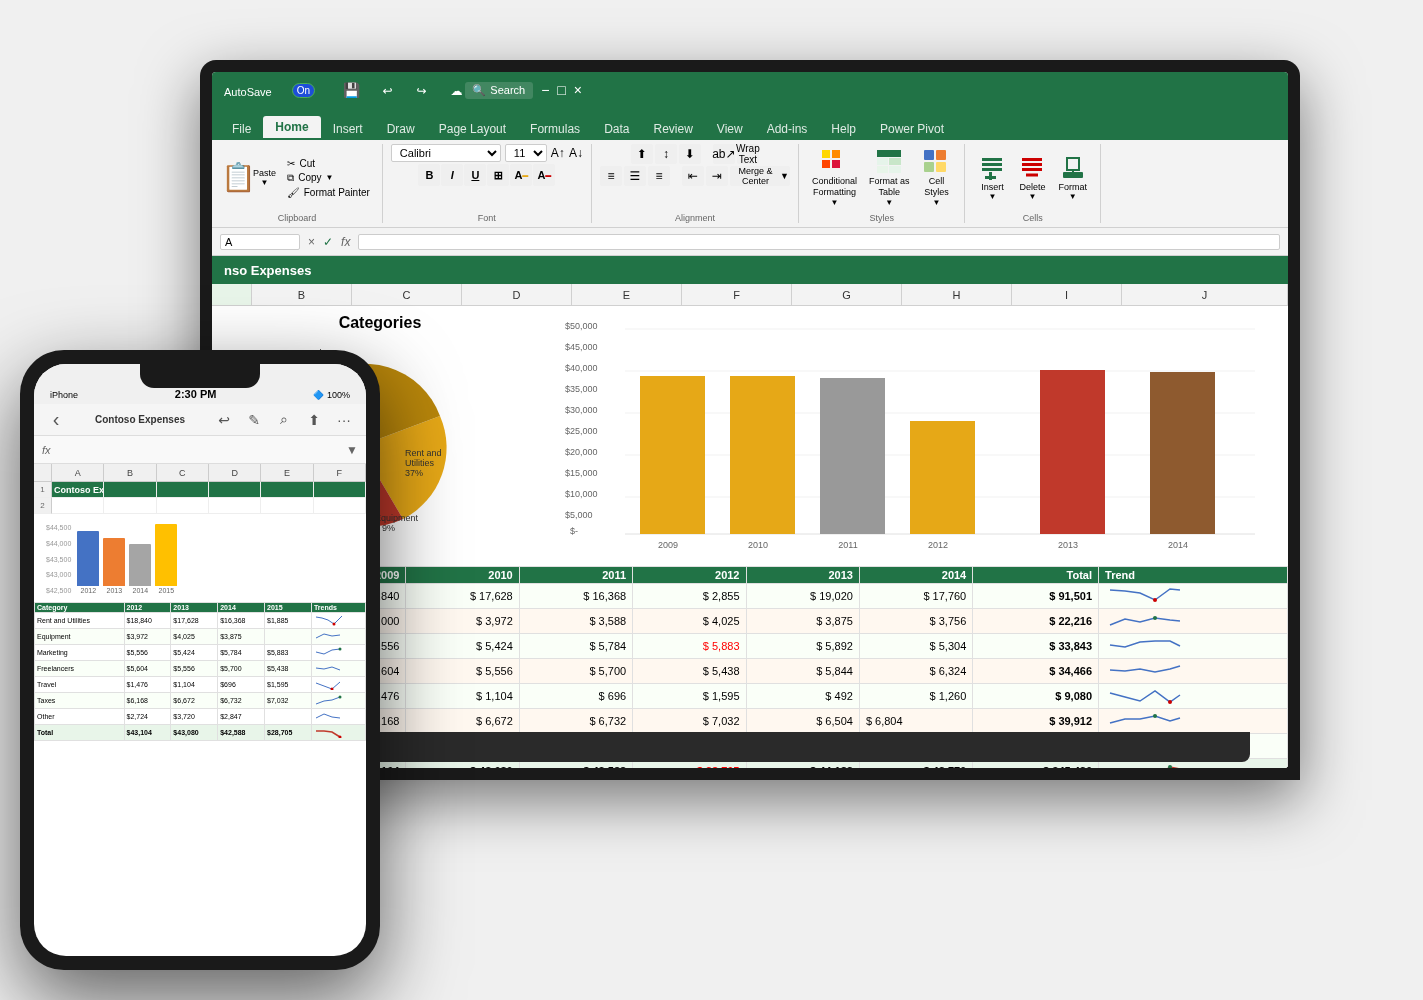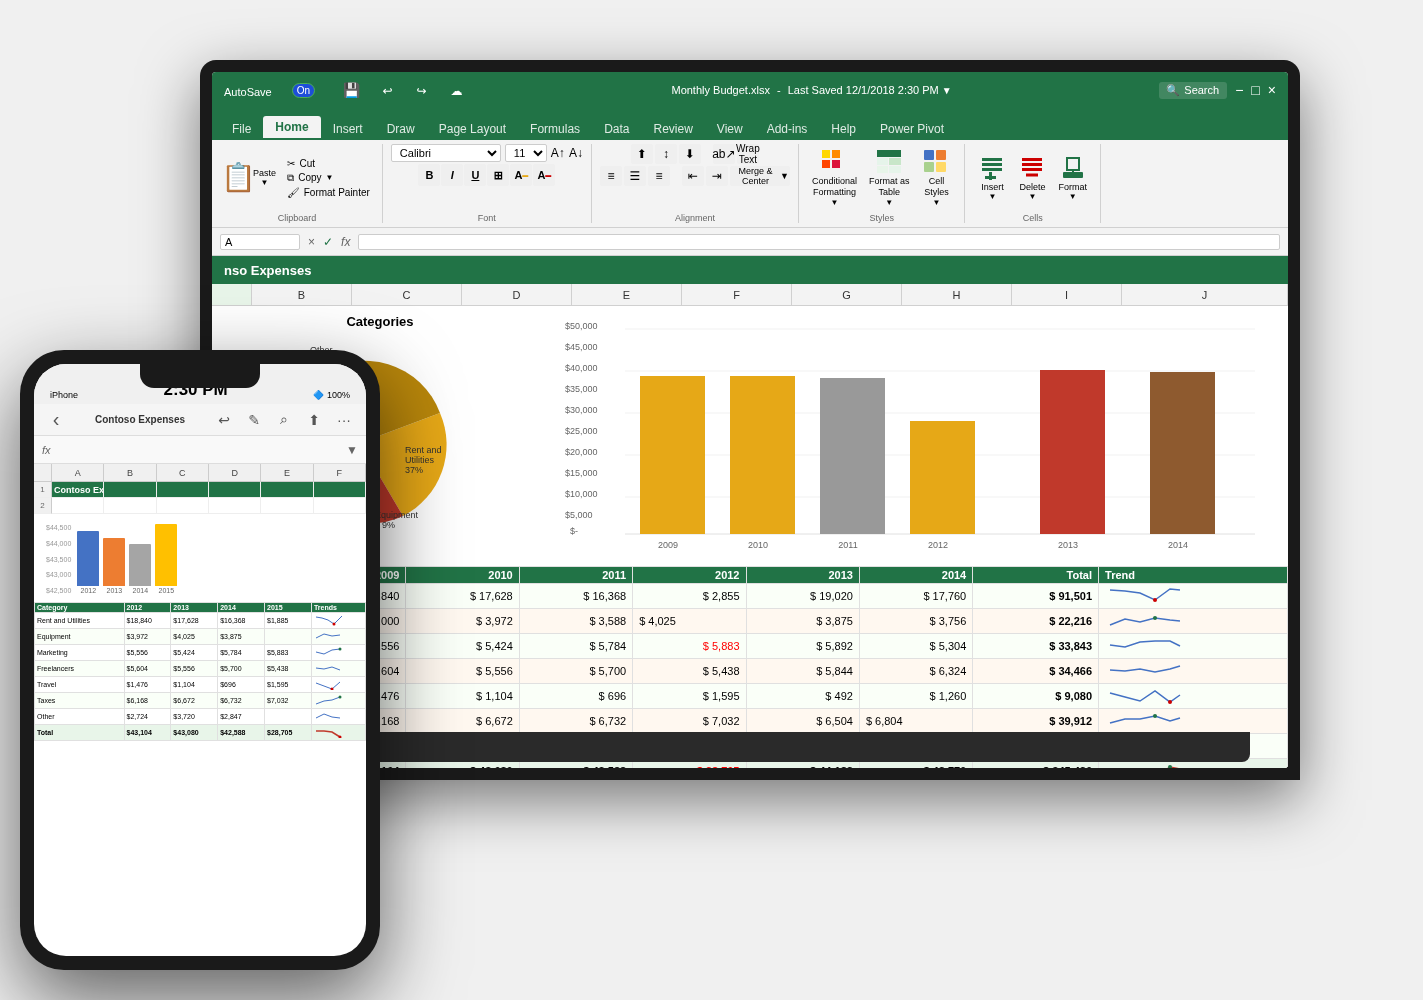--- a/index.html
+++ b/index.html
@@ -313,21 +313,21 @@
       gap: 0;
     }
 
     
     .pie-container {
       width: 320px;
       flex-shrink: 0;
     }
 
     .pie-title {
-      font-size: 13px;
+      font-size: 16px;
       font-weight: 600;
       margin-bottom: 4px;
       text-align: center;
     }
 
     .pie-svg {
       width: 280px;
       height: 220px;
     }
 
@@ -407,21 +407,21 @@
       background: #f0f0f0;
       height: 40px;
       display: flex;
       align-items: flex-end;
       padding: 0 16px 4px;
       font-size: 10px;
       justify-content: space-between;
     }
 
     .phone-statusbar .signal { font-size: 9px; }
-    .phone-statusbar .time { font-size: 17px; font-weight: 600; }
+    .phone-statusbar .time { font-size: 11px; font-weight: 600; }
     .phone-statusbar .battery { font-size: 9px; }
 
     
     .phone-toolbar {
       background: #f5f5f5;
       height: 32px;
       display: flex;
       align-items: center;
       padding: 0 8px;
       justify-content: space-between;
@@ -583,26 +583,20 @@
 
       <div class="excel-titlebar">
         <div class="autosave">
           <span>AutoSave</span>
           <span class="autosave-toggle">On</span>
 
           <span style="margin-left:8px; font-size:14px; cursor:pointer;">💾</span>
           <span style="font-size:12px; margin:0 2px;">↩</span>
           <span style="font-size:12px; margin:0 2px;">↪</span>
           <span style="font-size:12px; margin:0 2px;">☁</span>
-        </div>
-        <div class="title-center">
-          <span>Monthly Budget.xlsx</span>
-          <span style="margin:0 4px">-</span>
-          <span>Last Saved 12/1/2018 2:30 PM</span>
-          <span style="font-size:10px">▼</span>
         </div>
         <div class="search-box">
           <span>🔍</span>
           <span>Search</span>
         </div>
         <div style="margin-left:8px; display:flex; gap:8px; font-size:14px;">
           <span>−</span>
           <span>□</span>
           <span>×</span>
         </div>
@@ -935,21 +929,21 @@
                     <polyline points="5,4 20,5 35,7 50,14 65,3 75,4" fill="none" stroke="#4472C4" stroke-width="1.5"></polyline>
                     <circle cx="50" cy="14" r="2" fill="#c00"></circle>
                   </svg>
                 </td>
               </tr>
               <tr>
                 <td></td>
                 <td style="text-align:right;">$  3,000</td>
                 <td style="text-align:right;">$  3,972</td>
                 <td style="text-align:right;">$  3,588</td>
-                <td style="text-align:left;">$  4,025</td>
+                <td style="text-align:right;">$  4,025</td>
                 <td style="text-align:right;">$  3,875</td>
                 <td style="text-align:right;">$  3,756</td>
                 <td style="text-align:right;font-weight:bold;">$  22,216</td>
                 <td>
                   <svg width="80" height="18" viewBox="0 0 80 18">
                     <polyline points="5,14 20,8 35,11 50,7 65,9 75,10" fill="none" stroke="#4472C4" stroke-width="1.5"></polyline>
                     <circle cx="50" cy="7" r="2" fill="#217346"></circle>
                   </svg>
                 </td>
               </tr>

